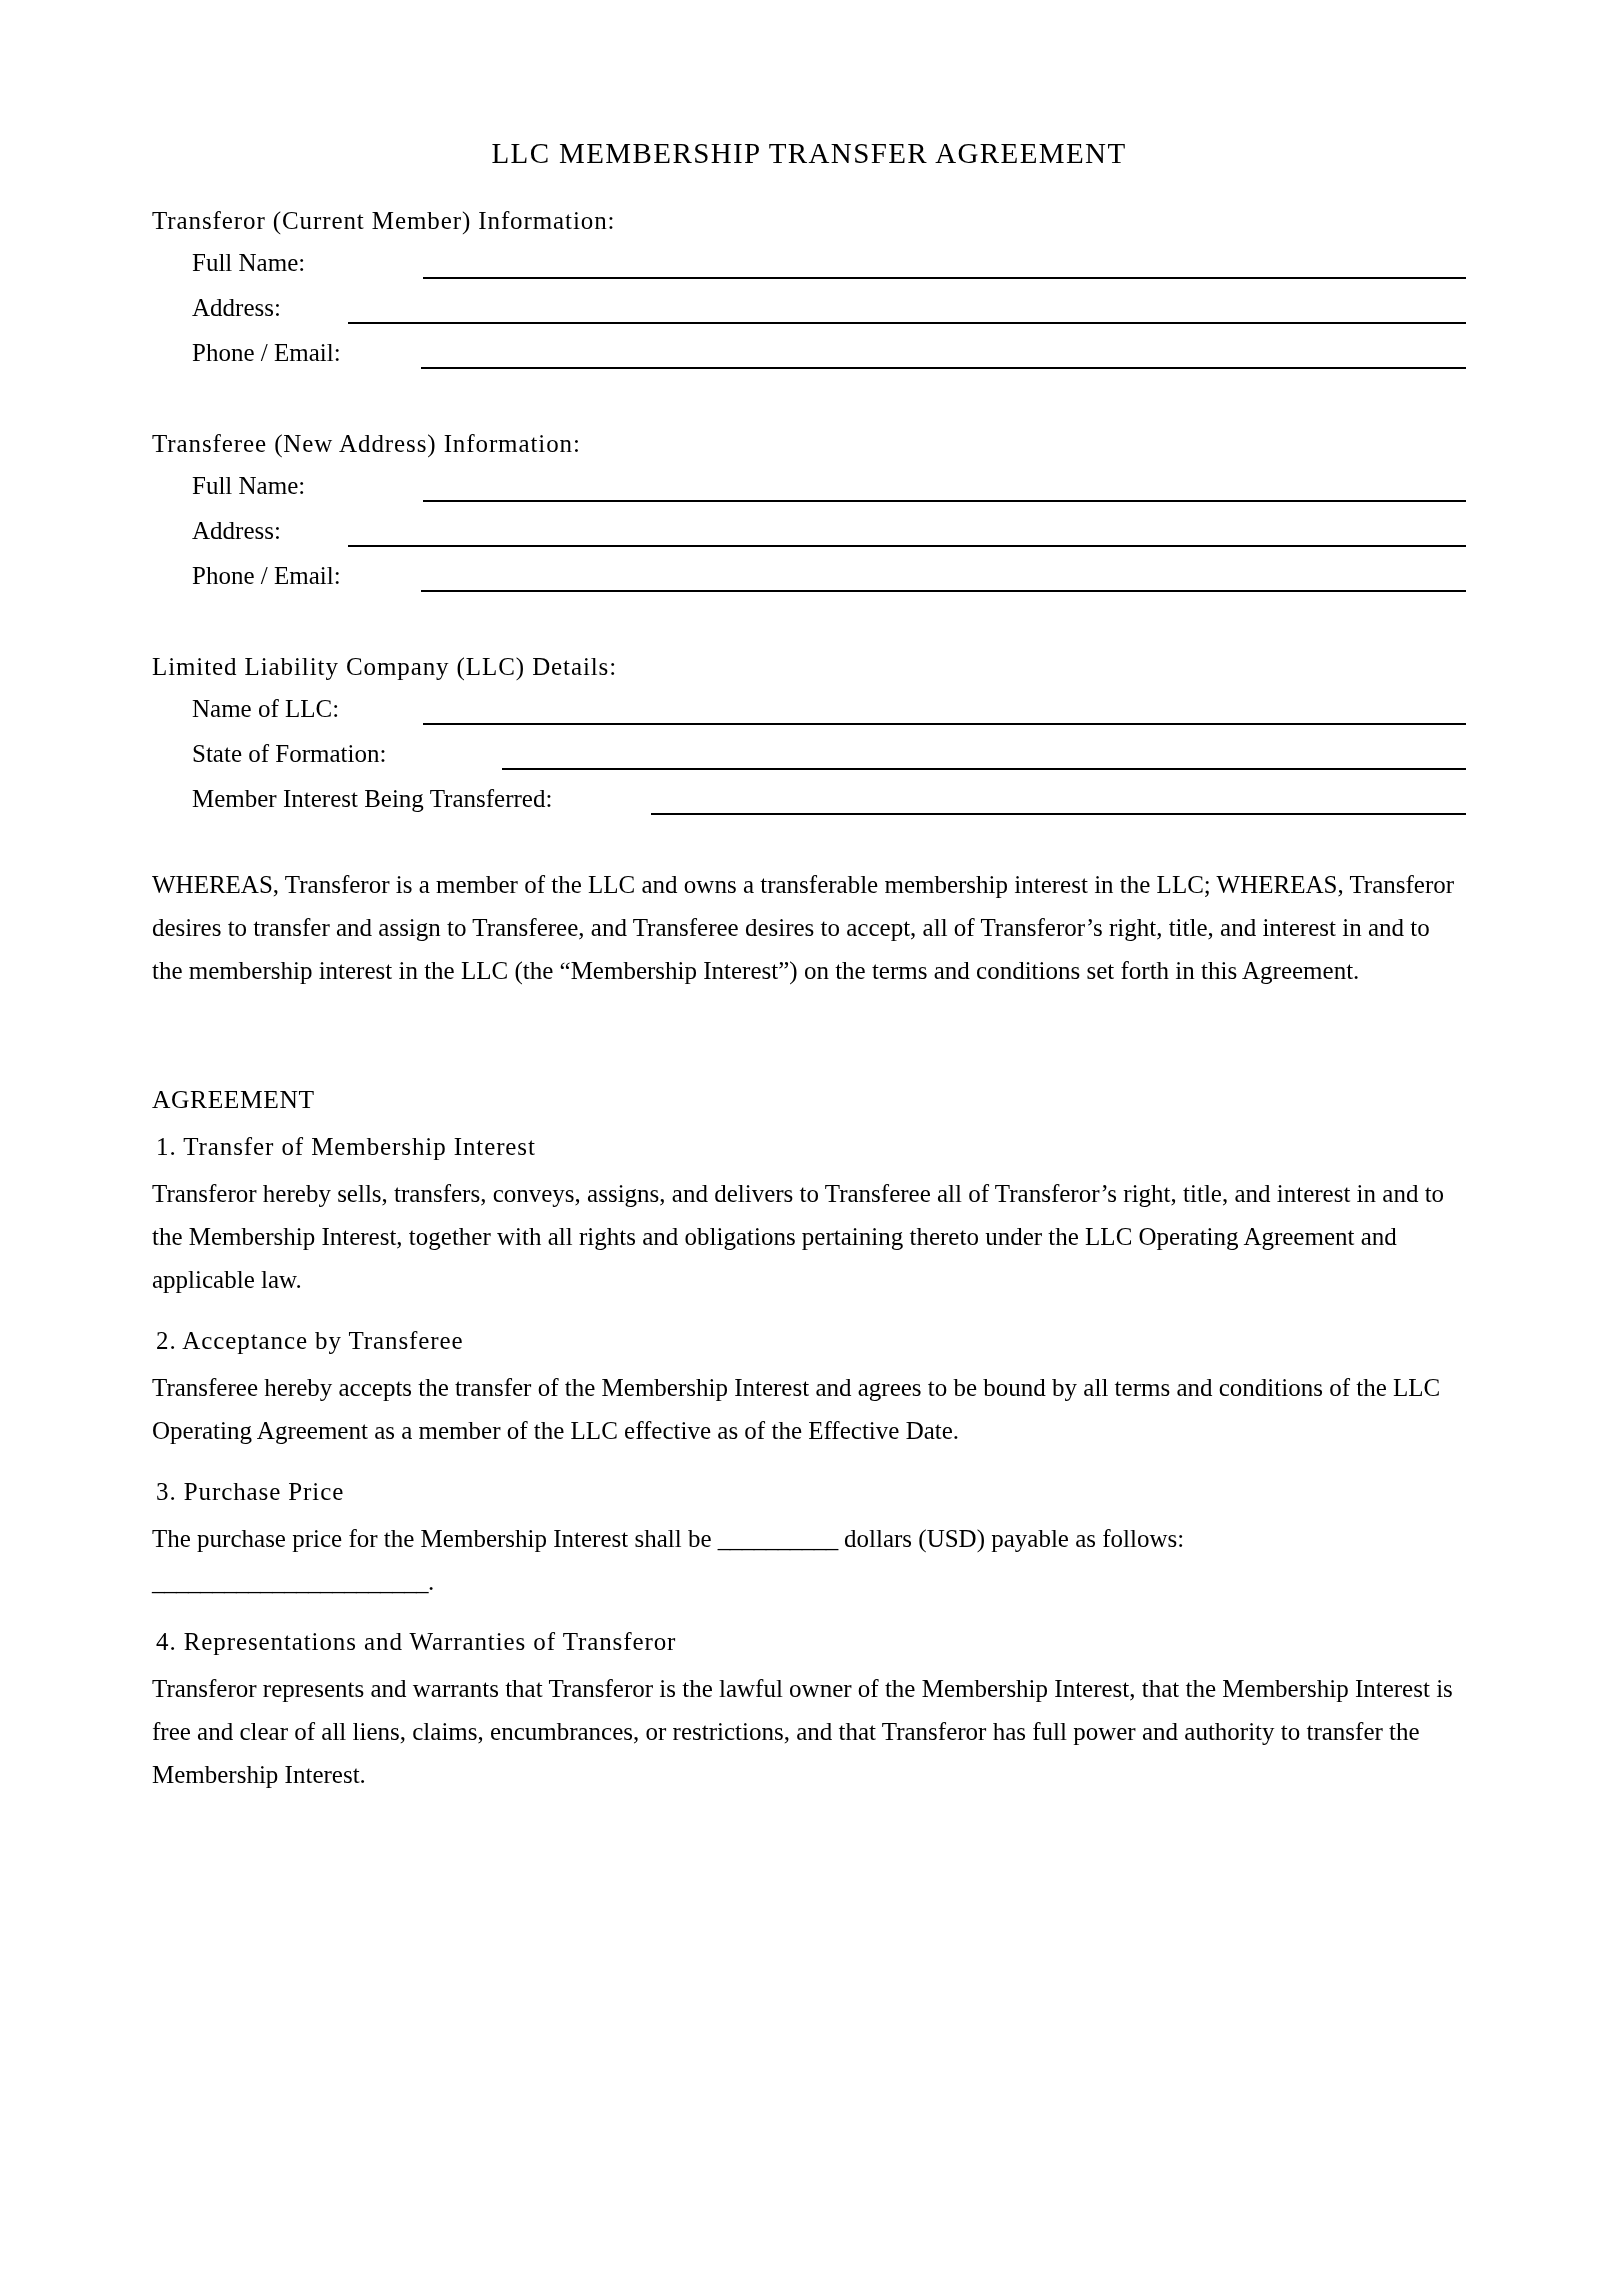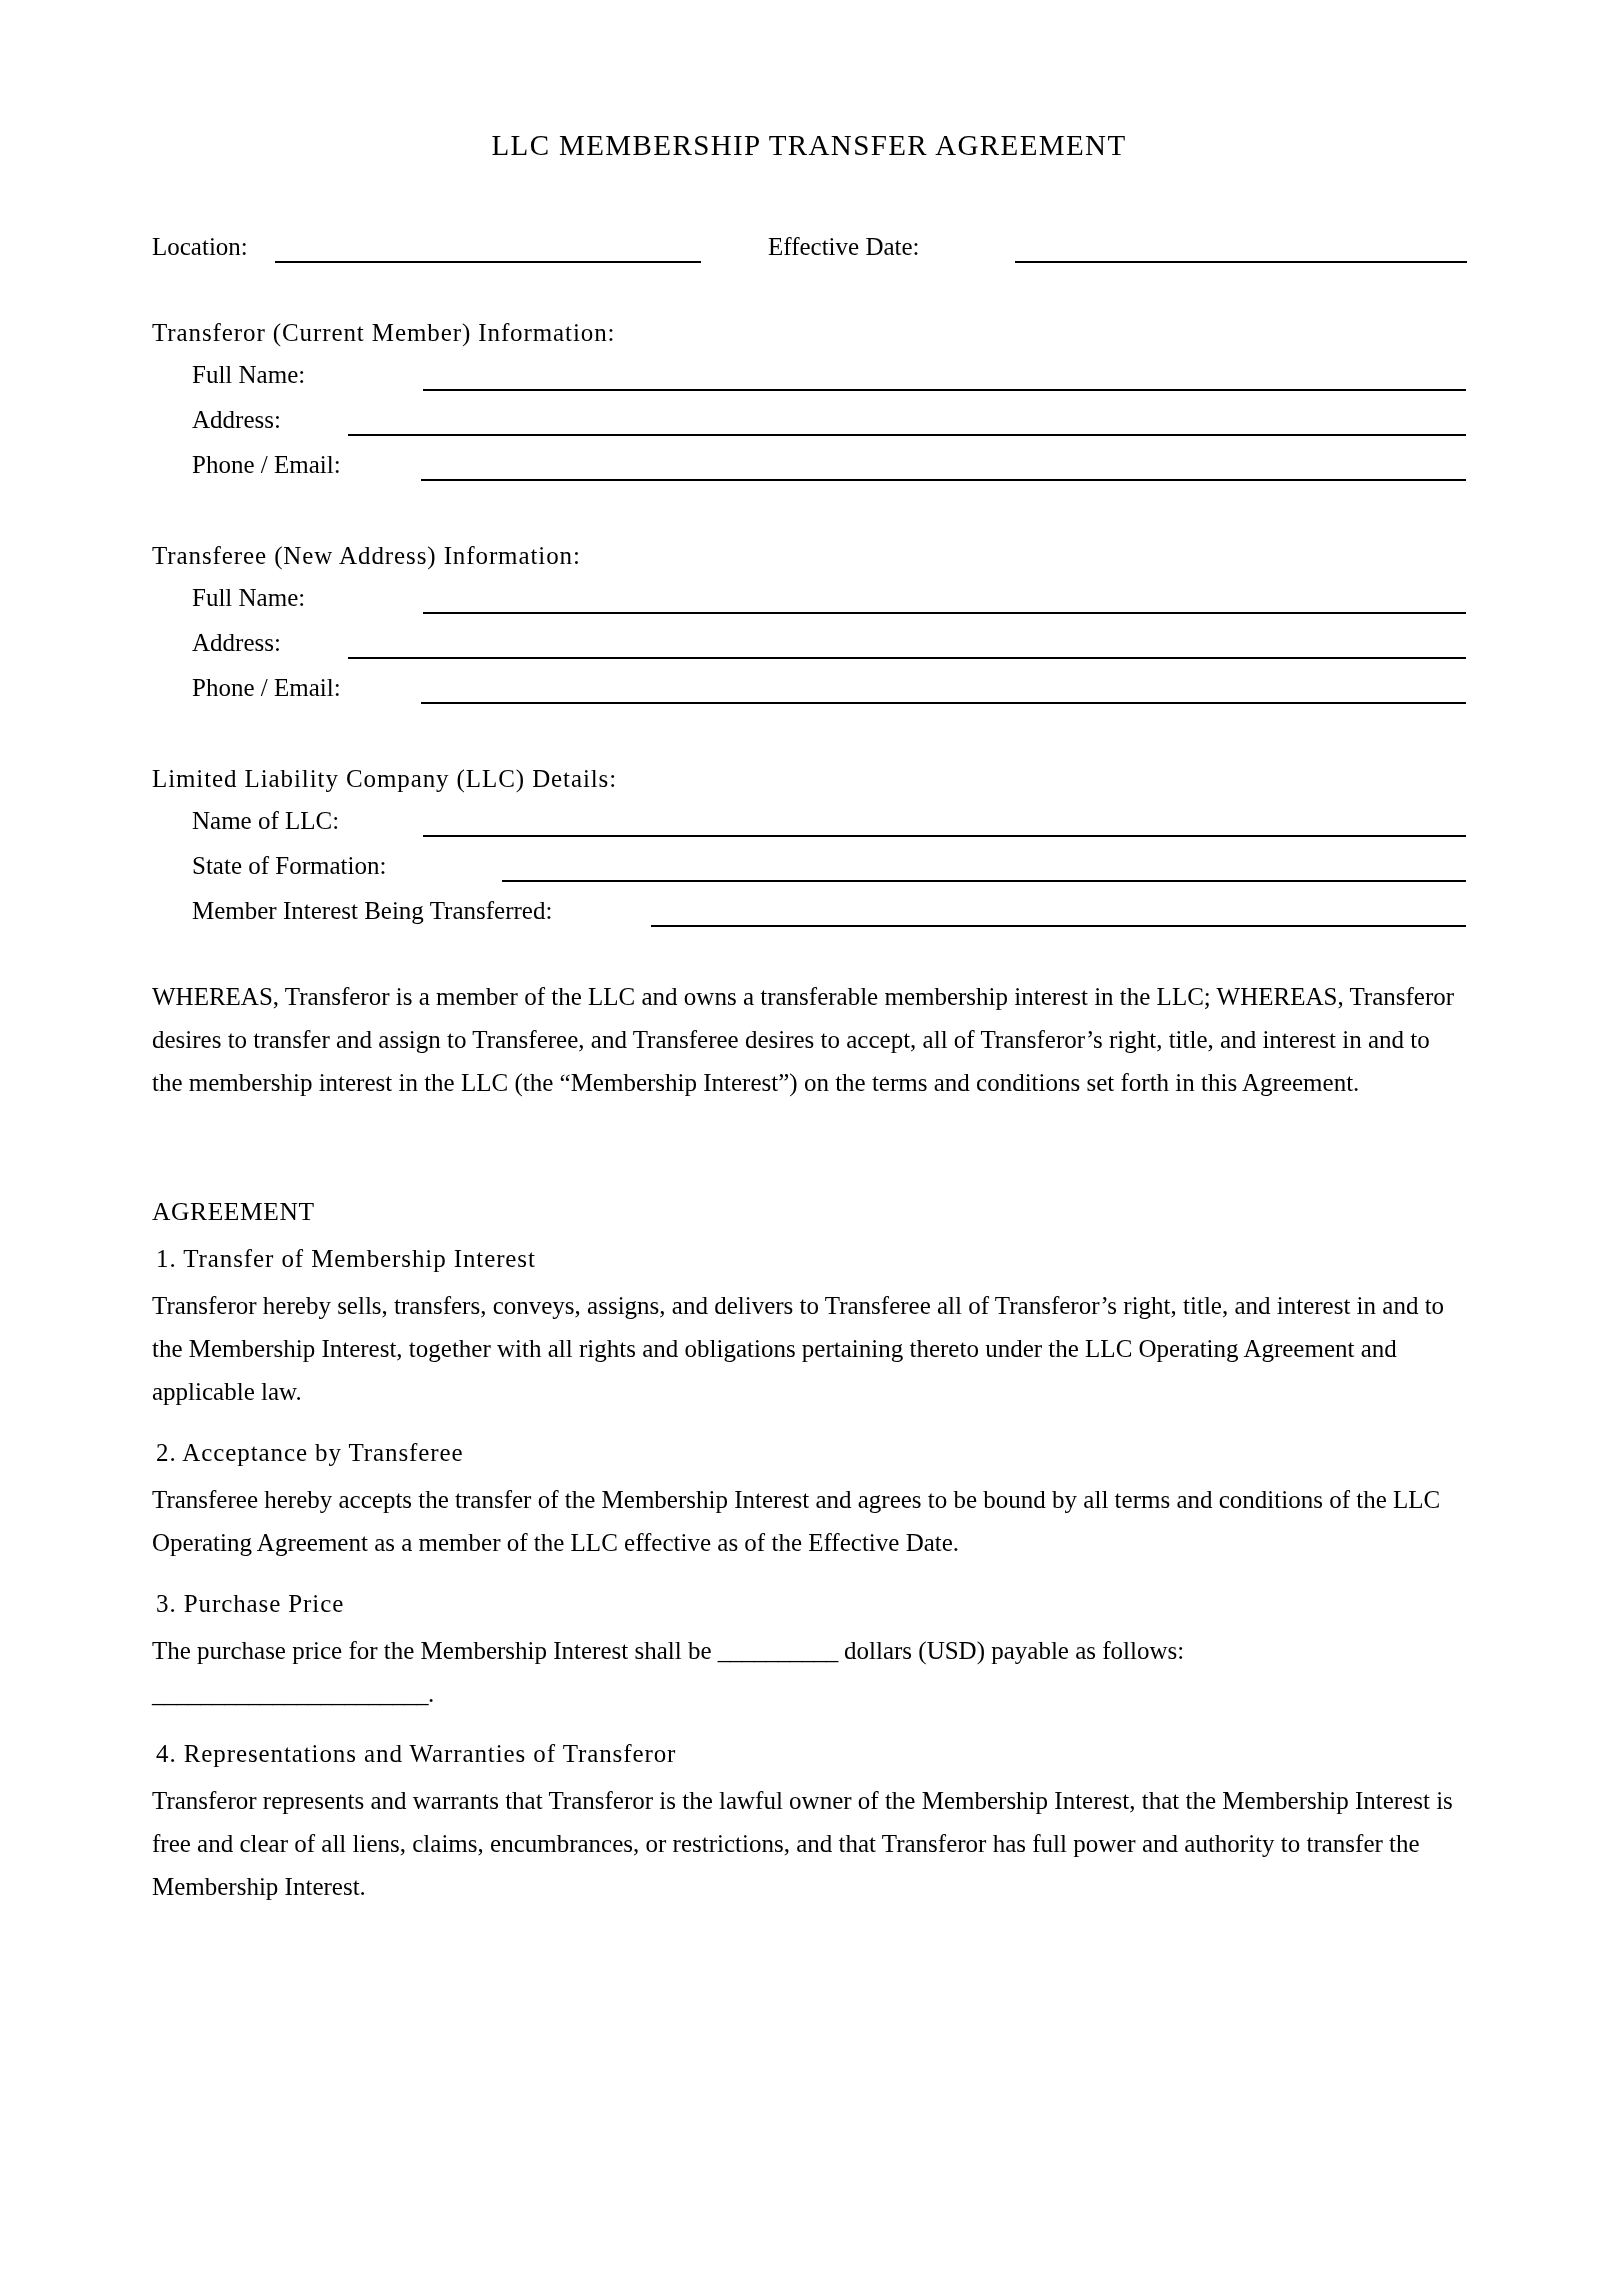--- a/index.html
+++ b/index.html
@@ -25,21 +25,21 @@
     left: 152px;
     top: 0;
     width: 1314px;   
   }
 
   
   .doc-title {
     text-align: center;
     font-size: 29px;
     letter-spacing: 1.4px;
-    margin: 8px;
+    margin: 16px;
     padding-top: 120px;
     font-weight: normal;
     line-height: 1.2;
   }
   .label {
     display: inline-block;
     vertical-align: baseline;
   }
   .rule {
     position: absolute;
@@ -107,26 +107,20 @@
   .blank-inline { letter-spacing: -0.5px; }
 </style>
 </head>
 <body>
 
 <div class="page">
   <div class="content">
 
     <div class="doc-title">LLC MEMBERSHIP TRANSFER AGREEMENT</div>
 
-    <div class="topband">
-      <span class="lbl-location">Location:</span>
-      <span class="rule-location"></span>
-      <span class="lbl-effdate">Effective Date:</span>
-      <span class="rule-effdate"></span>
-    </div>
 
     <div class="sec-block" style="margin-top:27.4px;">
       <div class="sec-head">Transferor (Current Member) Information:</div>
 
       <div class="field">
         <span class="label">Full Name:</span>
         <span class="rule" style="width:1043px;"></span>
       </div>
       <div class="field">
         <span class="label">Address:</span>

